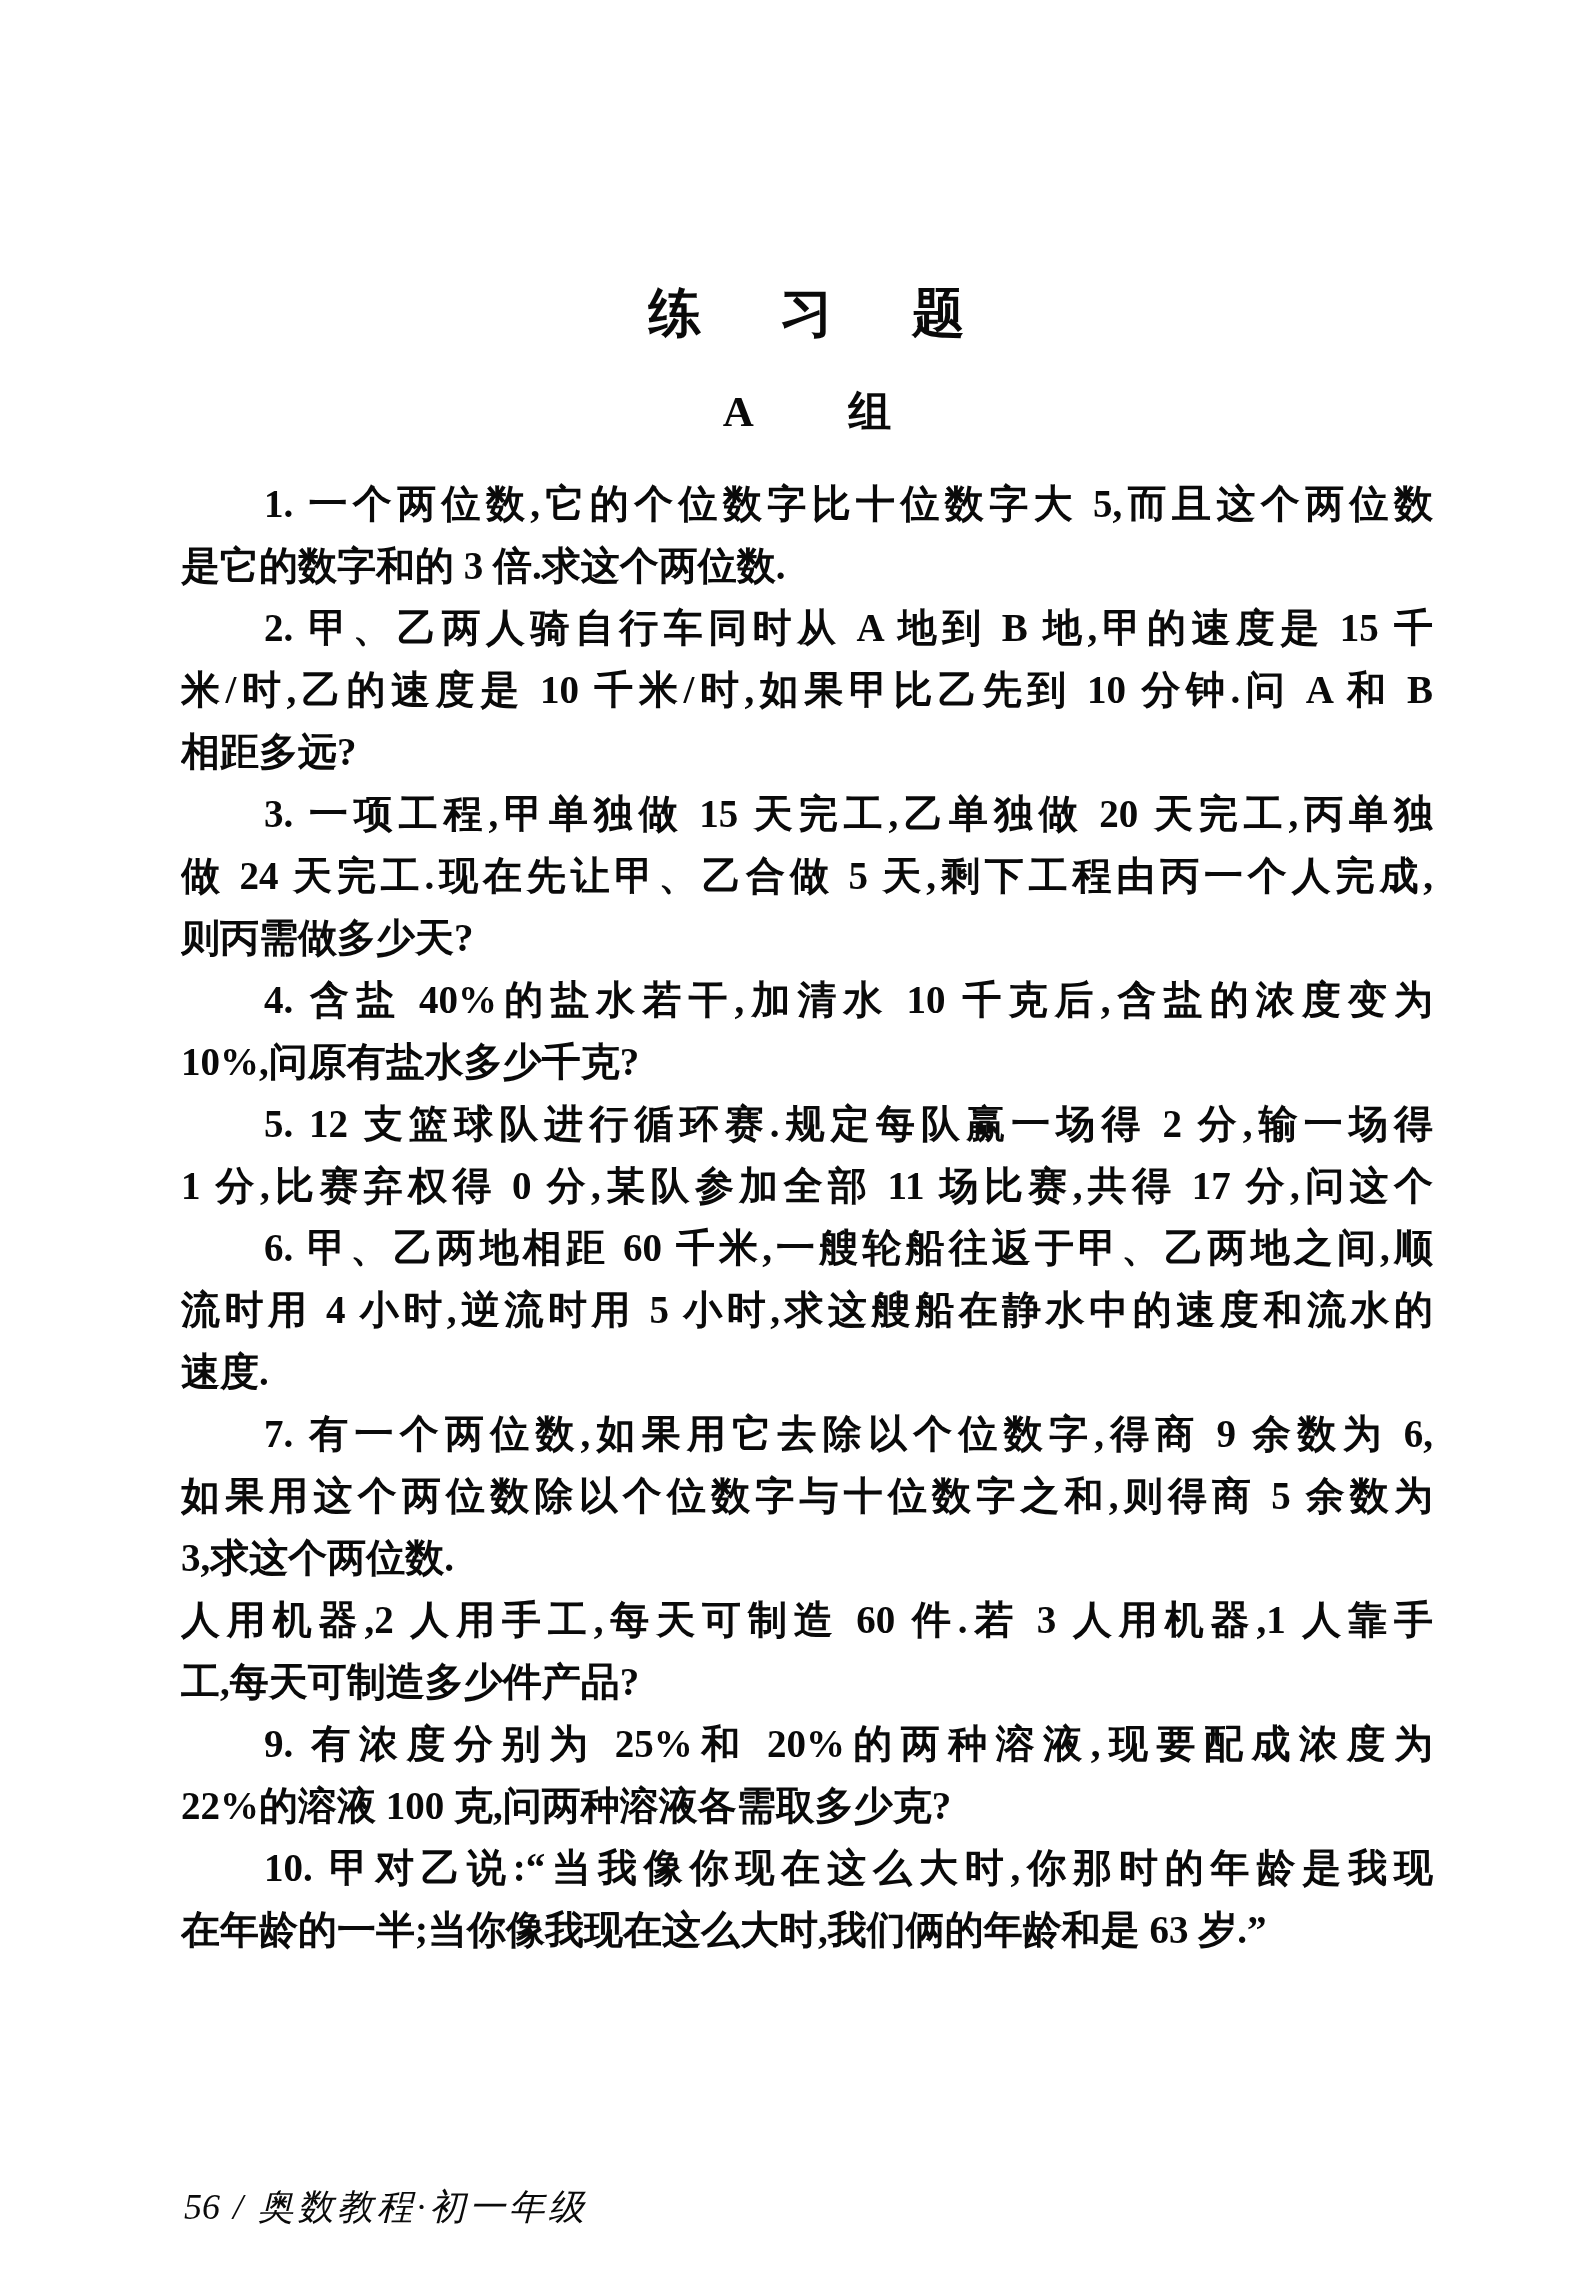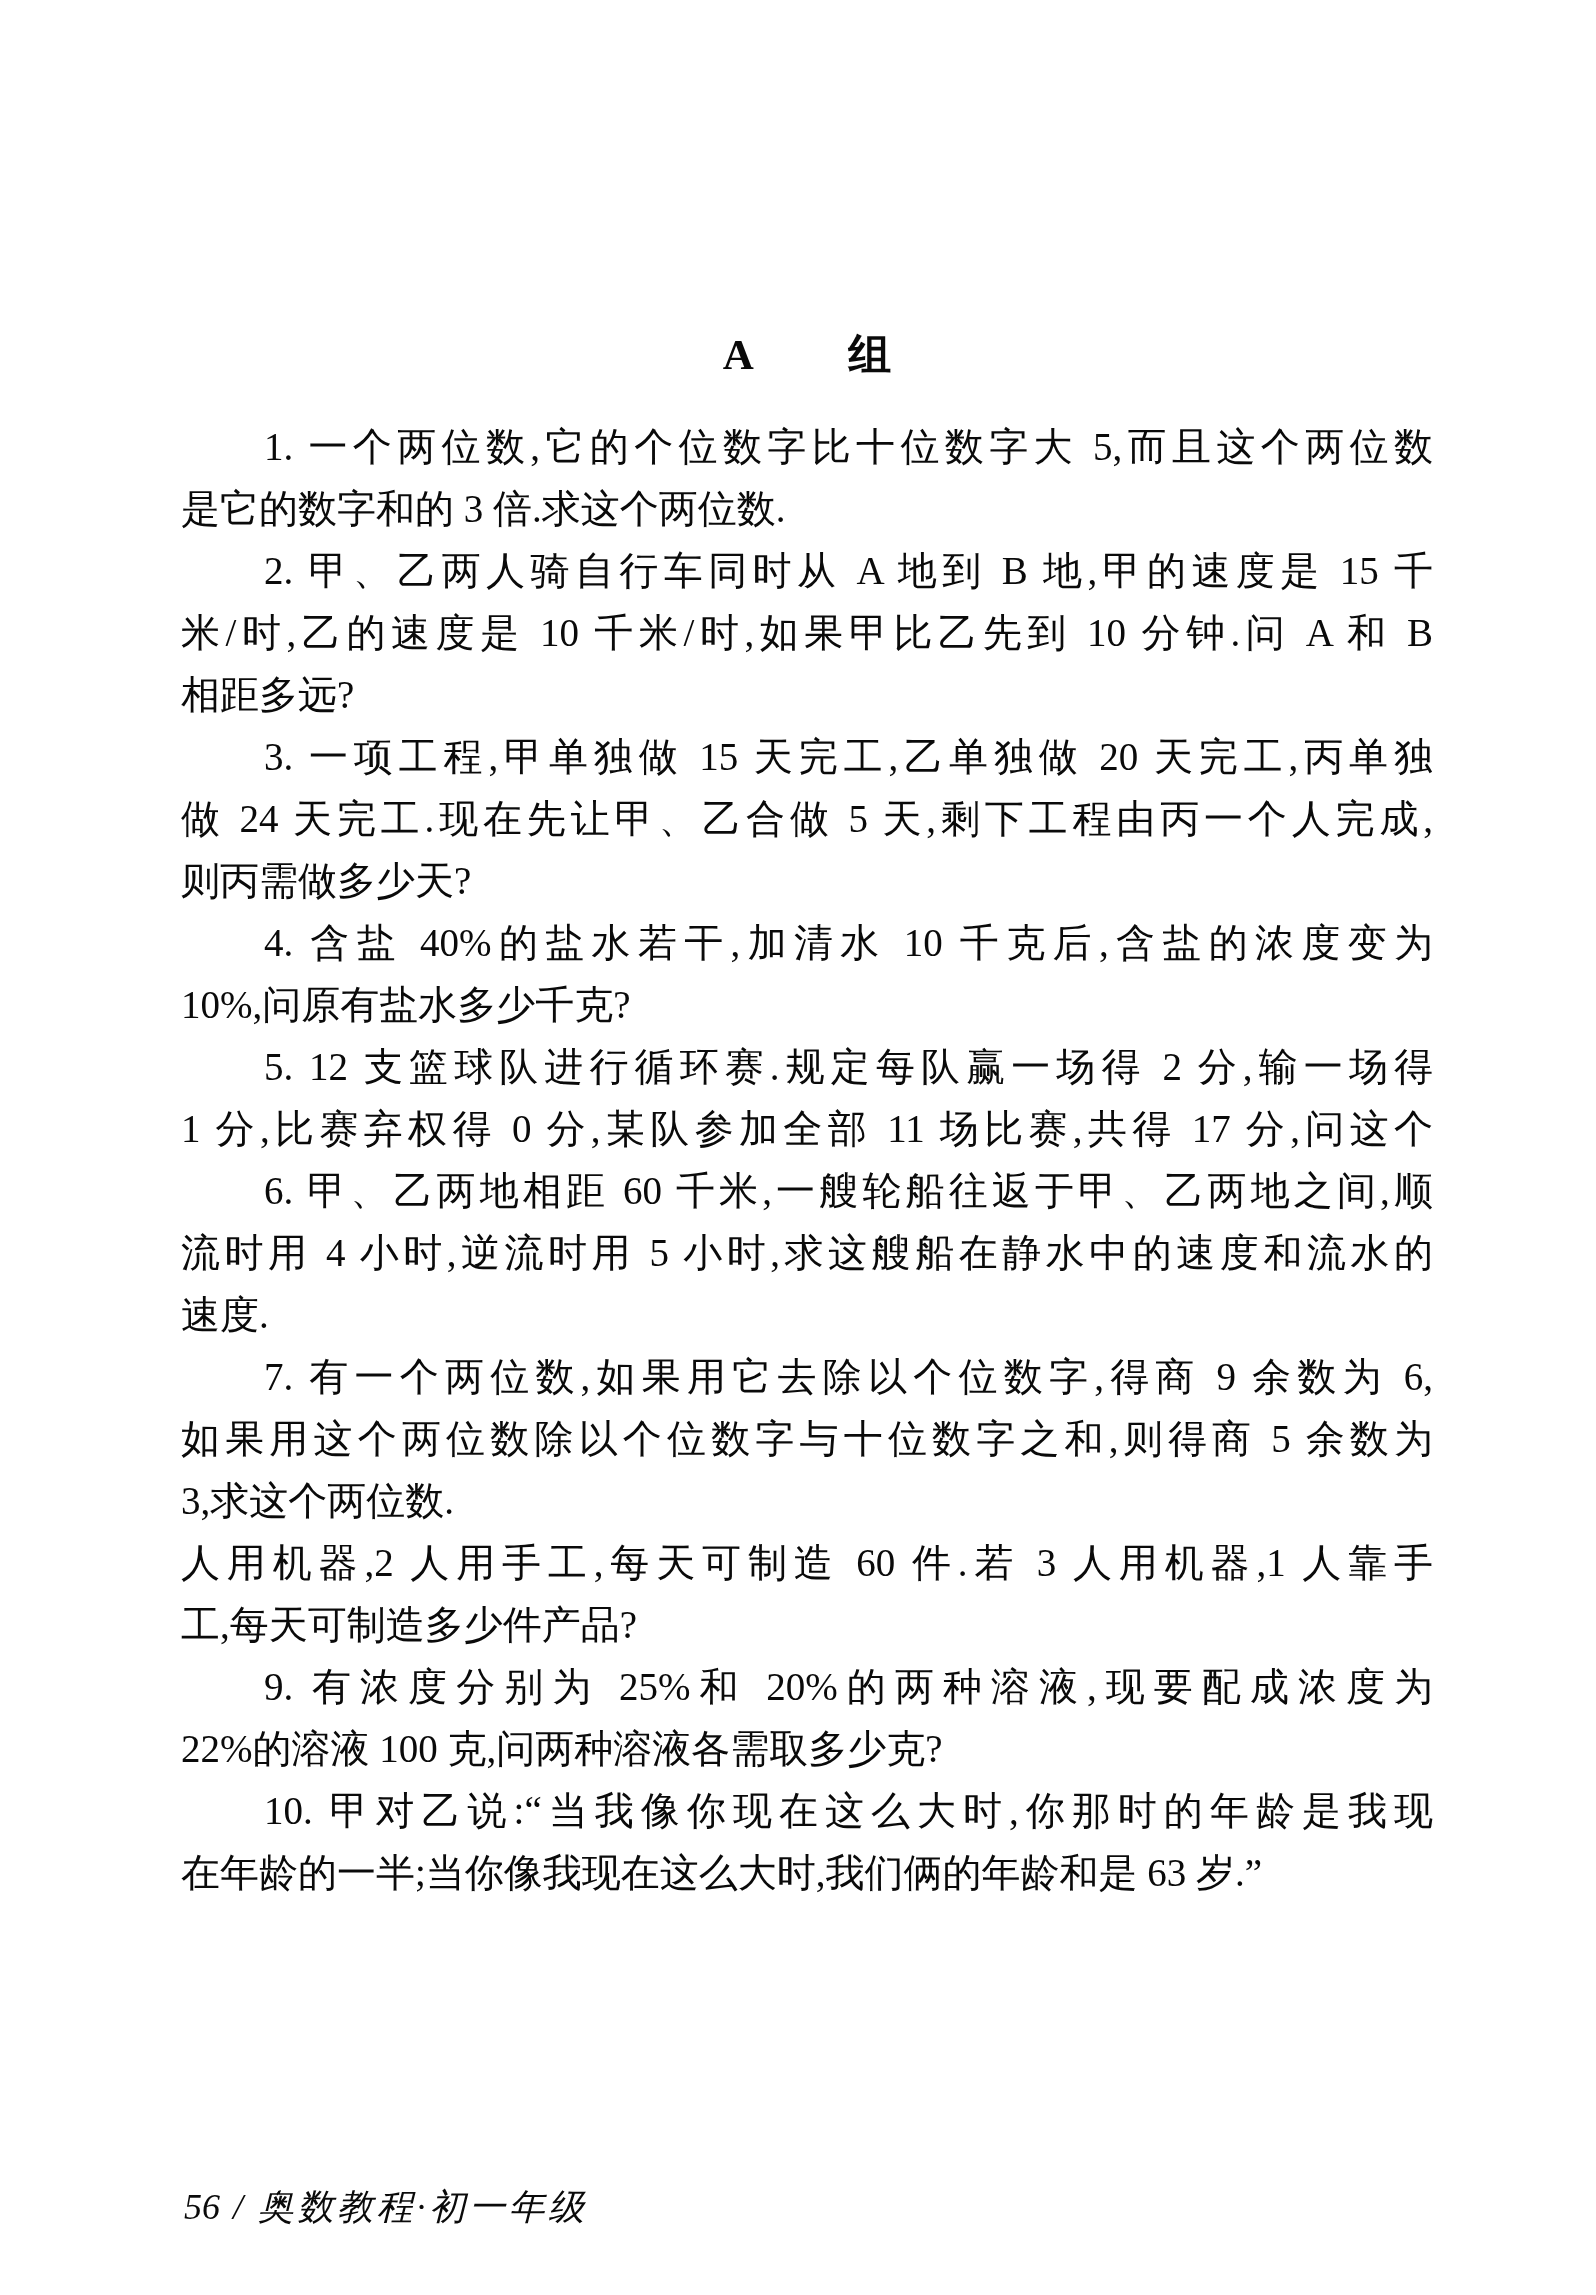--- a/index.html
+++ b/index.html
@@ -39,21 +39,21 @@
     text-align: center;
     word-spacing: 2em;
   }
   .problems {
     margin-top: 39px;
   }
   .line {
     font-size: 39px;
     line-height: 62px;
     height: 62px;
-    font-weight: normal;
+    font-weight: bold;
     white-space: nowrap;
     overflow: hidden;
   }
   .line.justify {
     white-space: normal;
     text-align: justify;
     text-align-last: justify;
   }
   .line.first {
     padding-left: 83px;
@@ -73,20 +73,21 @@
   }
   .footer .book {
     letter-spacing: 3.7px;
   }
 </style>
 </head>
 <body>
 
 <div class="page">
   <div class="content">
+    <h1 class="title">练 习 题</h1>
     <h2 class="section">A 组</h2>
     <div class="problems">
         <div class="problem">
           <div class="line first justify">1. 一个两位数,它的个位数字比十位数字大 5,而且这个两位数</div>
           <div class="line">是它的数字和的 3 倍.求这个两位数.</div>
         </div>
         <div class="problem">
           <div class="line first justify">2. 甲、乙两人骑自行车同时从 A 地到 B 地,甲的速度是 15 千</div>
           <div class="line justify">米/时,乙的速度是 10 千米/时,如果甲比乙先到 10 分钟.问 A 和 B</div>
           <div class="line">相距多远?</div>

